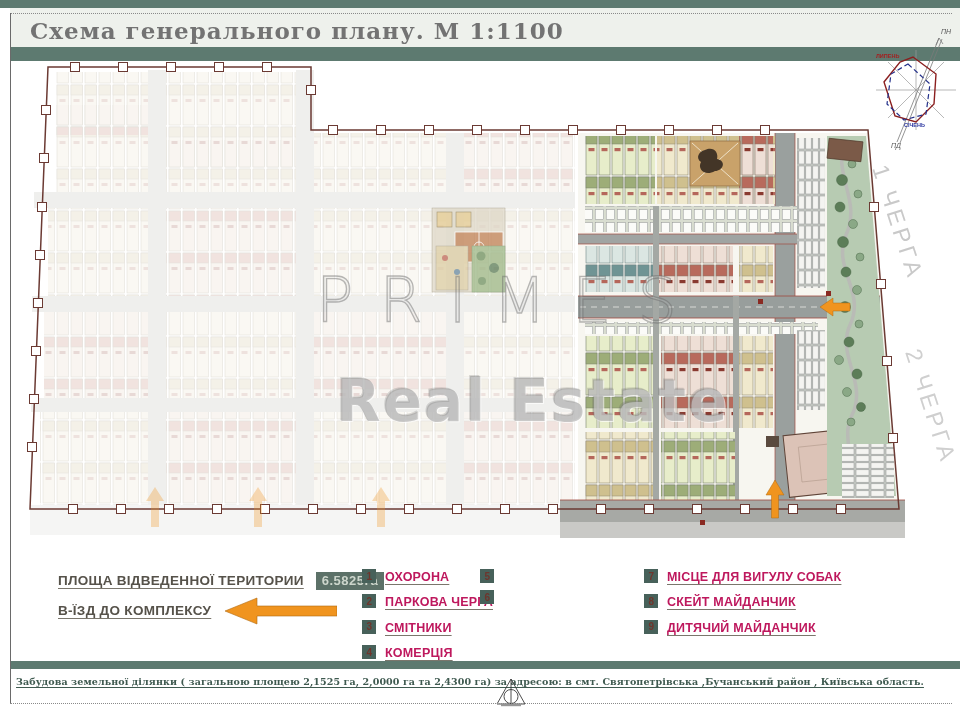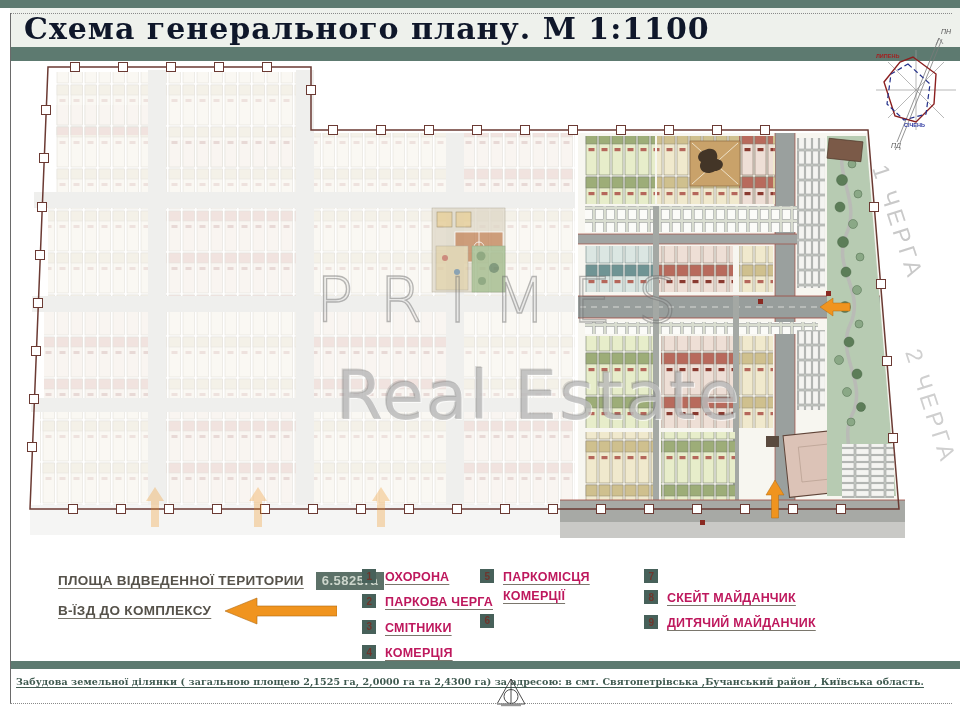--- a/index.html
+++ b/index.html
@@ -6,31 +6,31 @@
   .page{position:relative;width:960px;height:720px;overflow:hidden;background:#fff;
         font-family:"Liberation Sans",sans-serif;}
   
   .topstrip{position:absolute;left:0;top:0;width:960px;height:8px;background:#5d7a70;z-index:0;}
   .titlearea{position:absolute;left:10px;top:8px;width:950px;height:39px;background:#eef1ec;z-index:0;}
   .greenbar1{position:absolute;left:10px;top:47px;width:950px;height:14px;background:#5d7a70;z-index:0;}
   .greenbar2{position:absolute;left:10px;top:661px;width:950px;height:8px;background:#5d7a70;z-index:0;}
   .dotted-top{position:absolute;left:10px;top:13px;width:942px;height:0;border-top:1px dotted #8a8a8a;z-index:4;}
   .dotted-bottom{position:absolute;left:10px;top:703px;width:942px;height:0;border-top:1px dotted #8a8a8a;z-index:4;}
   .frame-left{position:absolute;left:10px;top:13px;width:0;height:690px;border-left:1px solid #6a6a6a;z-index:4;}
-  .pagetitle{position:absolute;left:24px;top:11px;z-index:1;margin:0;
-     font-family:"DejaVu Serif","Liberation Serif",serif;font-weight:bold;font-size:30px;
-     color:#0f172a;letter-spacing:1px;white-space:nowrap;}
+  .pagetitle{position:absolute;left:24px;top:11px;z-index:1;margin:6px;
+     font-family:"DejaVu Serif","Liberation Serif",serif;font-weight:bold;font-size:23px;
+     color:#737373;letter-spacing:1px;white-space:nowrap;}
   
   .mapsvg{position:absolute;left:0;top:0;width:960px;height:720px;z-index:1;pointer-events:none;}
   
   .wm1{position:absolute;left:316px;top:270px;z-index:2;font-family:"DejaVu Sans",sans-serif;
      font-size:62px;font-weight:300;letter-spacing:26px;line-height:1;
      color:rgba(200,200,200,0.16);-webkit-text-stroke:1.3px rgba(105,105,105,0.45);}
-  .wm2{position:absolute;left:336px;top:362px;z-index:2;font-family:"DejaVu Sans",sans-serif;
-     font-size:68px;font-weight:normal;letter-spacing:2px;line-height:1;
+  .wm2{position:absolute;left:336px;top:372px;z-index:2;font-family:"DejaVu Sans",sans-serif;
+     font-size:58px;font-weight:bold;letter-spacing:2px;line-height:1;
      color:rgba(134,134,134,0.42);text-shadow:1px 1px 0 rgba(255,255,255,0.65),-1px -1px 0 rgba(96,96,96,0.22);}
   
   .legend{position:absolute;left:0;top:0;width:960px;height:720px;z-index:3;}
   .lg-label{font-size:13px;font-weight:bold;color:#56524a;letter-spacing:0.3px;
      text-decoration:underline;text-underline-offset:3px;text-decoration-thickness:1px;
      text-decoration-color:#7a766c;line-height:1.45;}
   .lg-left{position:absolute;left:58px;top:566px;}
   .lg-left .lg-row{display:flex;align-items:center;height:30px;}
   .lg-left .lg-label{font-size:13.5px;}
   .badge{display:inline-block;margin-left:12px;background:#5c7168;color:#cdd6cc;
@@ -374,30 +374,30 @@
       </div>
       <div class="num-item">
         <span class="num-sq">4</span>
         <span class="num-label">КОМЕРЦІЯ</span>
       </div>
     </div>
 
     <div class="num-col col-m2">
       <div class="num-item">
         <span class="num-sq">5</span>
-        <span class="num-label" style="max-width:112px">ПАРКОМІСЦЯ КОМЕРЦІЇ</span>
       </div>
       <div class="num-item">
         <span class="num-sq">6</span>
       </div>
     </div>
 
     <div class="num-col col-r">
       <div class="num-item">
         <span class="num-sq">7</span>
+        <span class="num-label">МІСЦЕ ДЛЯ ВИГУЛУ СОБАК</span>
       </div>
       <div class="num-item">
         <span class="num-sq">8</span>
         <span class="num-label">СКЕЙТ МАЙДАНЧИК</span>
       </div>
       <div class="num-item">
         <span class="num-sq">9</span>
         <span class="num-label">ДИТЯЧИЙ МАЙДАНЧИК</span>
       </div>
     </div>

